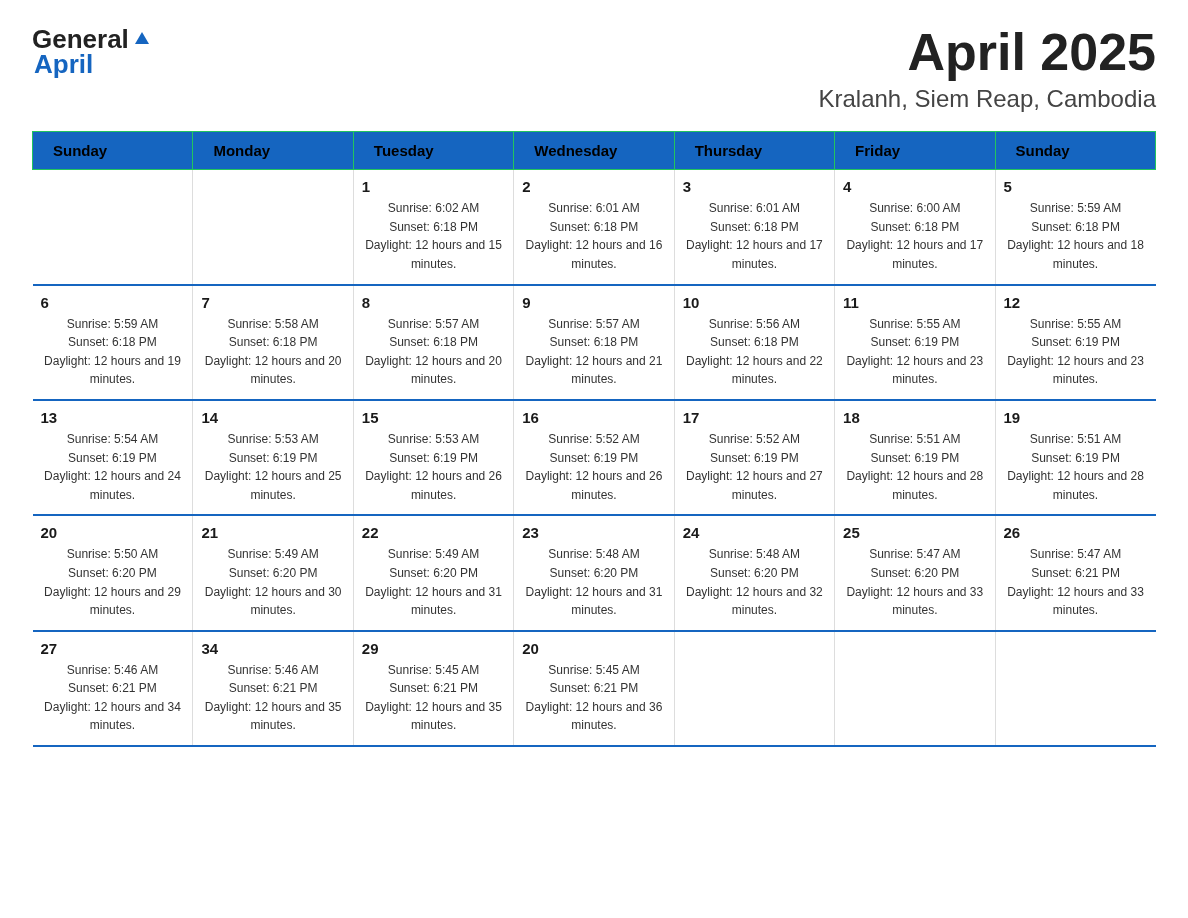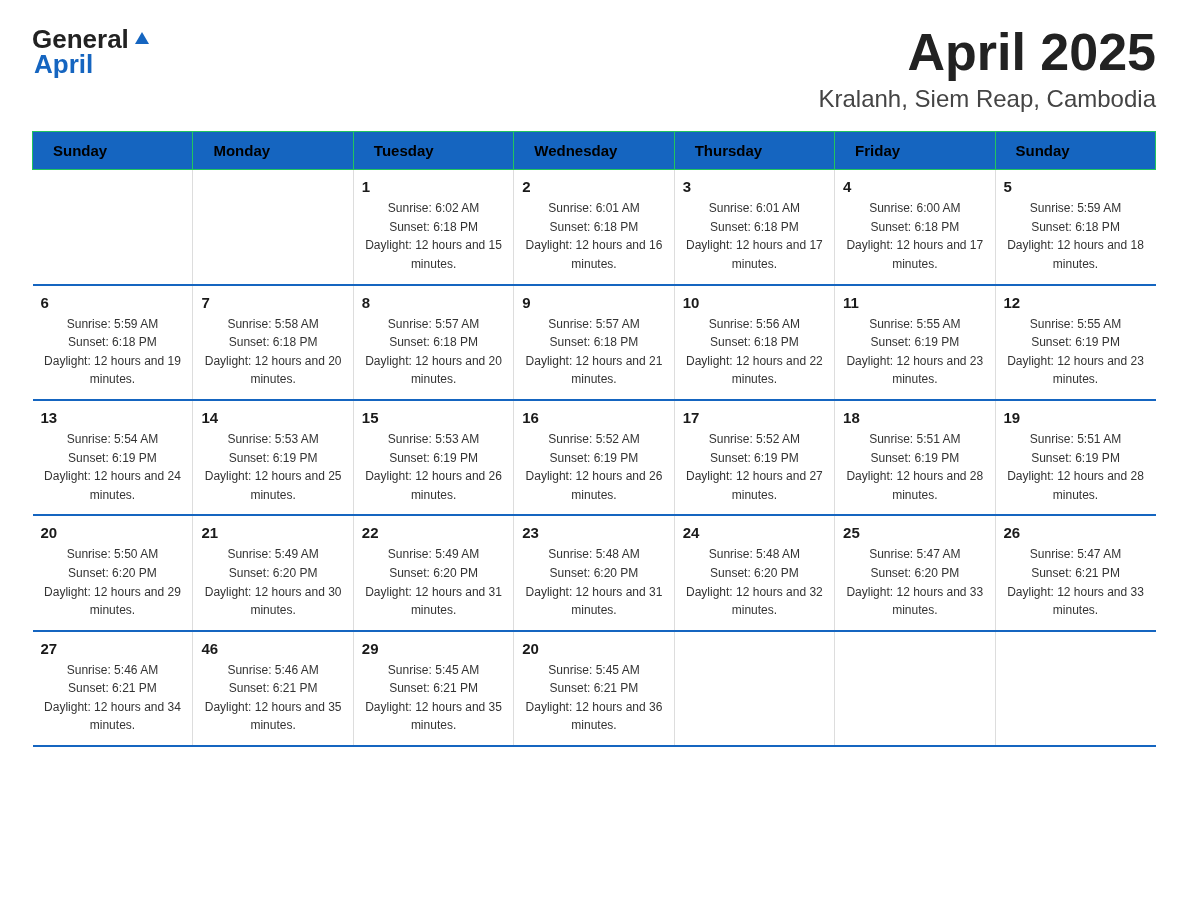--- a/index.html
+++ b/index.html
@@ -229,21 +229,21 @@
           <span class="day-number">26</span>
           <div class="day-info">Sunrise: 5:47 AM<br>Sunset: 6:21 PM<br>Daylight: 12 hours and 33 minutes.</div>
         </td>
       </tr>
       <tr>
         <td>
           <span class="day-number">27</span>
           <div class="day-info">Sunrise: 5:46 AM<br>Sunset: 6:21 PM<br>Daylight: 12 hours and 34 minutes.</div>
         </td>
         <td>
-          <span class="day-number">46</span>
+          <span class="day-number">34</span>
           <div class="day-info">Sunrise: 5:46 AM<br>Sunset: 6:21 PM<br>Daylight: 12 hours and 35 minutes.</div>
         </td>
         <td>
           <span class="day-number">29</span>
           <div class="day-info">Sunrise: 5:45 AM<br>Sunset: 6:21 PM<br>Daylight: 12 hours and 35 minutes.</div>
         </td>
         <td>
           <span class="day-number">20</span>
           <div class="day-info">Sunrise: 5:45 AM<br>Sunset: 6:21 PM<br>Daylight: 12 hours and 36 minutes.</div>
         </td>

